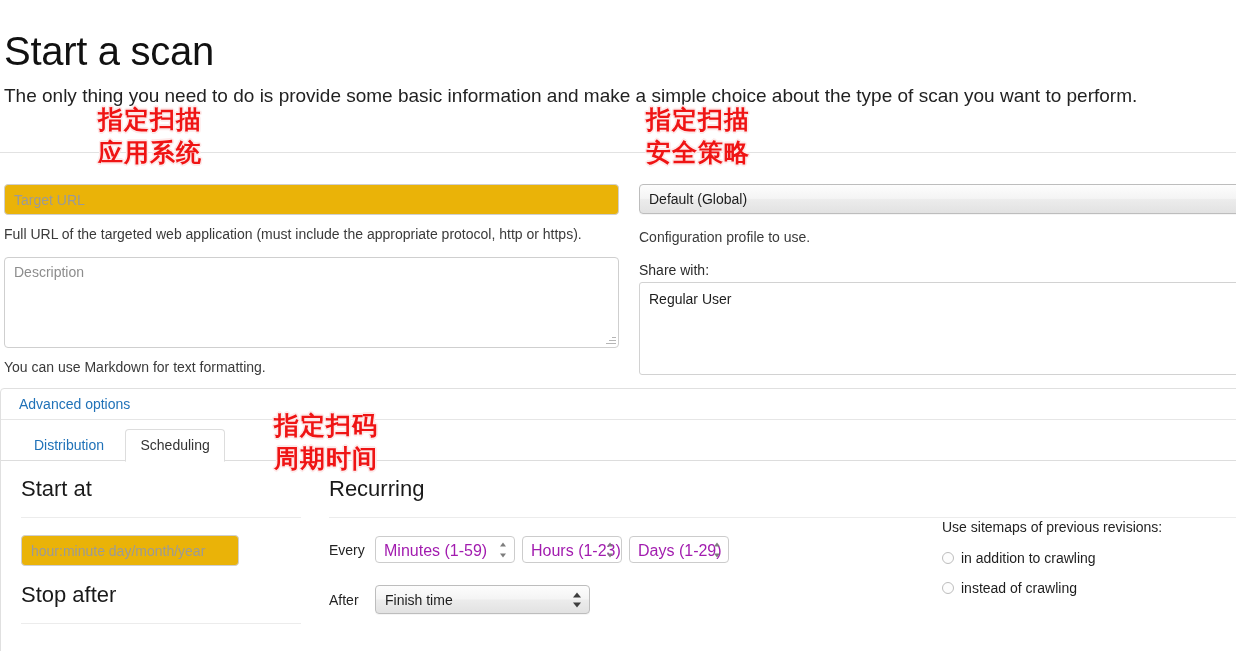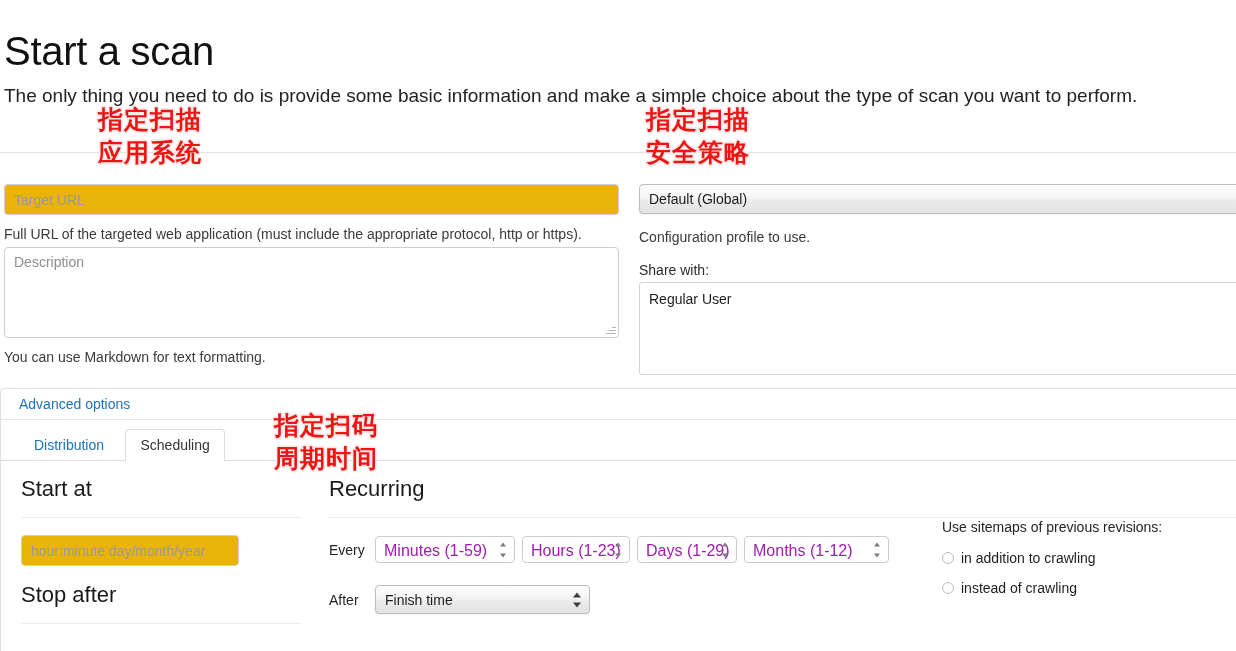--- a/index.html
+++ b/index.html
@@ -47,21 +47,21 @@
     border-radius: 4px;
     outline: none;
   }
   .text-input::placeholder { color: #9a9a9a; }
 
   .help-text {
     font-size: 14px; color: #3a3a3a; line-height: 20px;
     margin: 9px 0 0 0;
   }
 
-  .textarea-wrap { position: relative; margin-top: 3px; }
+  .textarea-wrap { position: relative; margin-top: 13px; }
   .desc-area {
     display: block; width: 100%; height: 91px;
     padding: 6px 9px;
     font-family: "Liberation Sans", sans-serif;
     font-size: 14px; color: #333;
     background: #fff;
     border: 1px solid #cfcfcf; border-radius: 4px;
     resize: none; outline: none; overflow: hidden;
   }
   .desc-area::placeholder { color: #8d8d8d; }
@@ -184,21 +184,21 @@
     width: 9px; height: 15px;
   }
   .spin-arrows b {
     position: absolute; left: 0; width: 0; height: 0;
     border-left: 3.5px solid transparent; border-right: 3.5px solid transparent;
   }
   .spin-arrows b.up   { top: 0;      border-bottom: 4px solid #7d7d7d; }
   .spin-arrows b.down { bottom: 0;   border-top: 4px solid #7d7d7d; }
 
   .w-minutes { width: 140px; }
-  .w-hours   { width: 108px; }
+  .w-hours   { width: 100px; }
   .w-days    { width: 100px; }
   .w-months  { width: 145px; }
 
   .after-select { width: 215px; height: 29px; }
   .after-row { margin-top: 22px; }
 
   
   .sitemaps { position: absolute; left: 941px; top: 14px; width: 295px; }
   .sitemaps .sm-title { font-size: 14px; color: #242424; line-height: 20px; margin-top: 42px; }
   .radio-row { display: flex; align-items: center; margin-top: 12px; }
@@ -309,27 +309,20 @@
           </span>
 
           <span class="spin w-days">
             <span class="ph">Days (1-29)</span>
             <span class="spin-arrows">
                 <b class="up"></b>
                 <b class="down"></b>
               </span>
           </span>
 
-          <span class="spin w-months">
-            <span class="ph">Months (1-12)</span>
-            <span class="spin-arrows">
-                <b class="up"></b>
-                <b class="down"></b>
-              </span>
-          </span>
         </div>
 
         <div class="row after-row">
           <span class="row-label">After</span>
           <span class="mac-select after-select">
             <span class="sel-label">Finish time</span>
             <span class="sel-arrows">
                 <b class="up"></b>
                 <b class="down"></b>
               </span>

